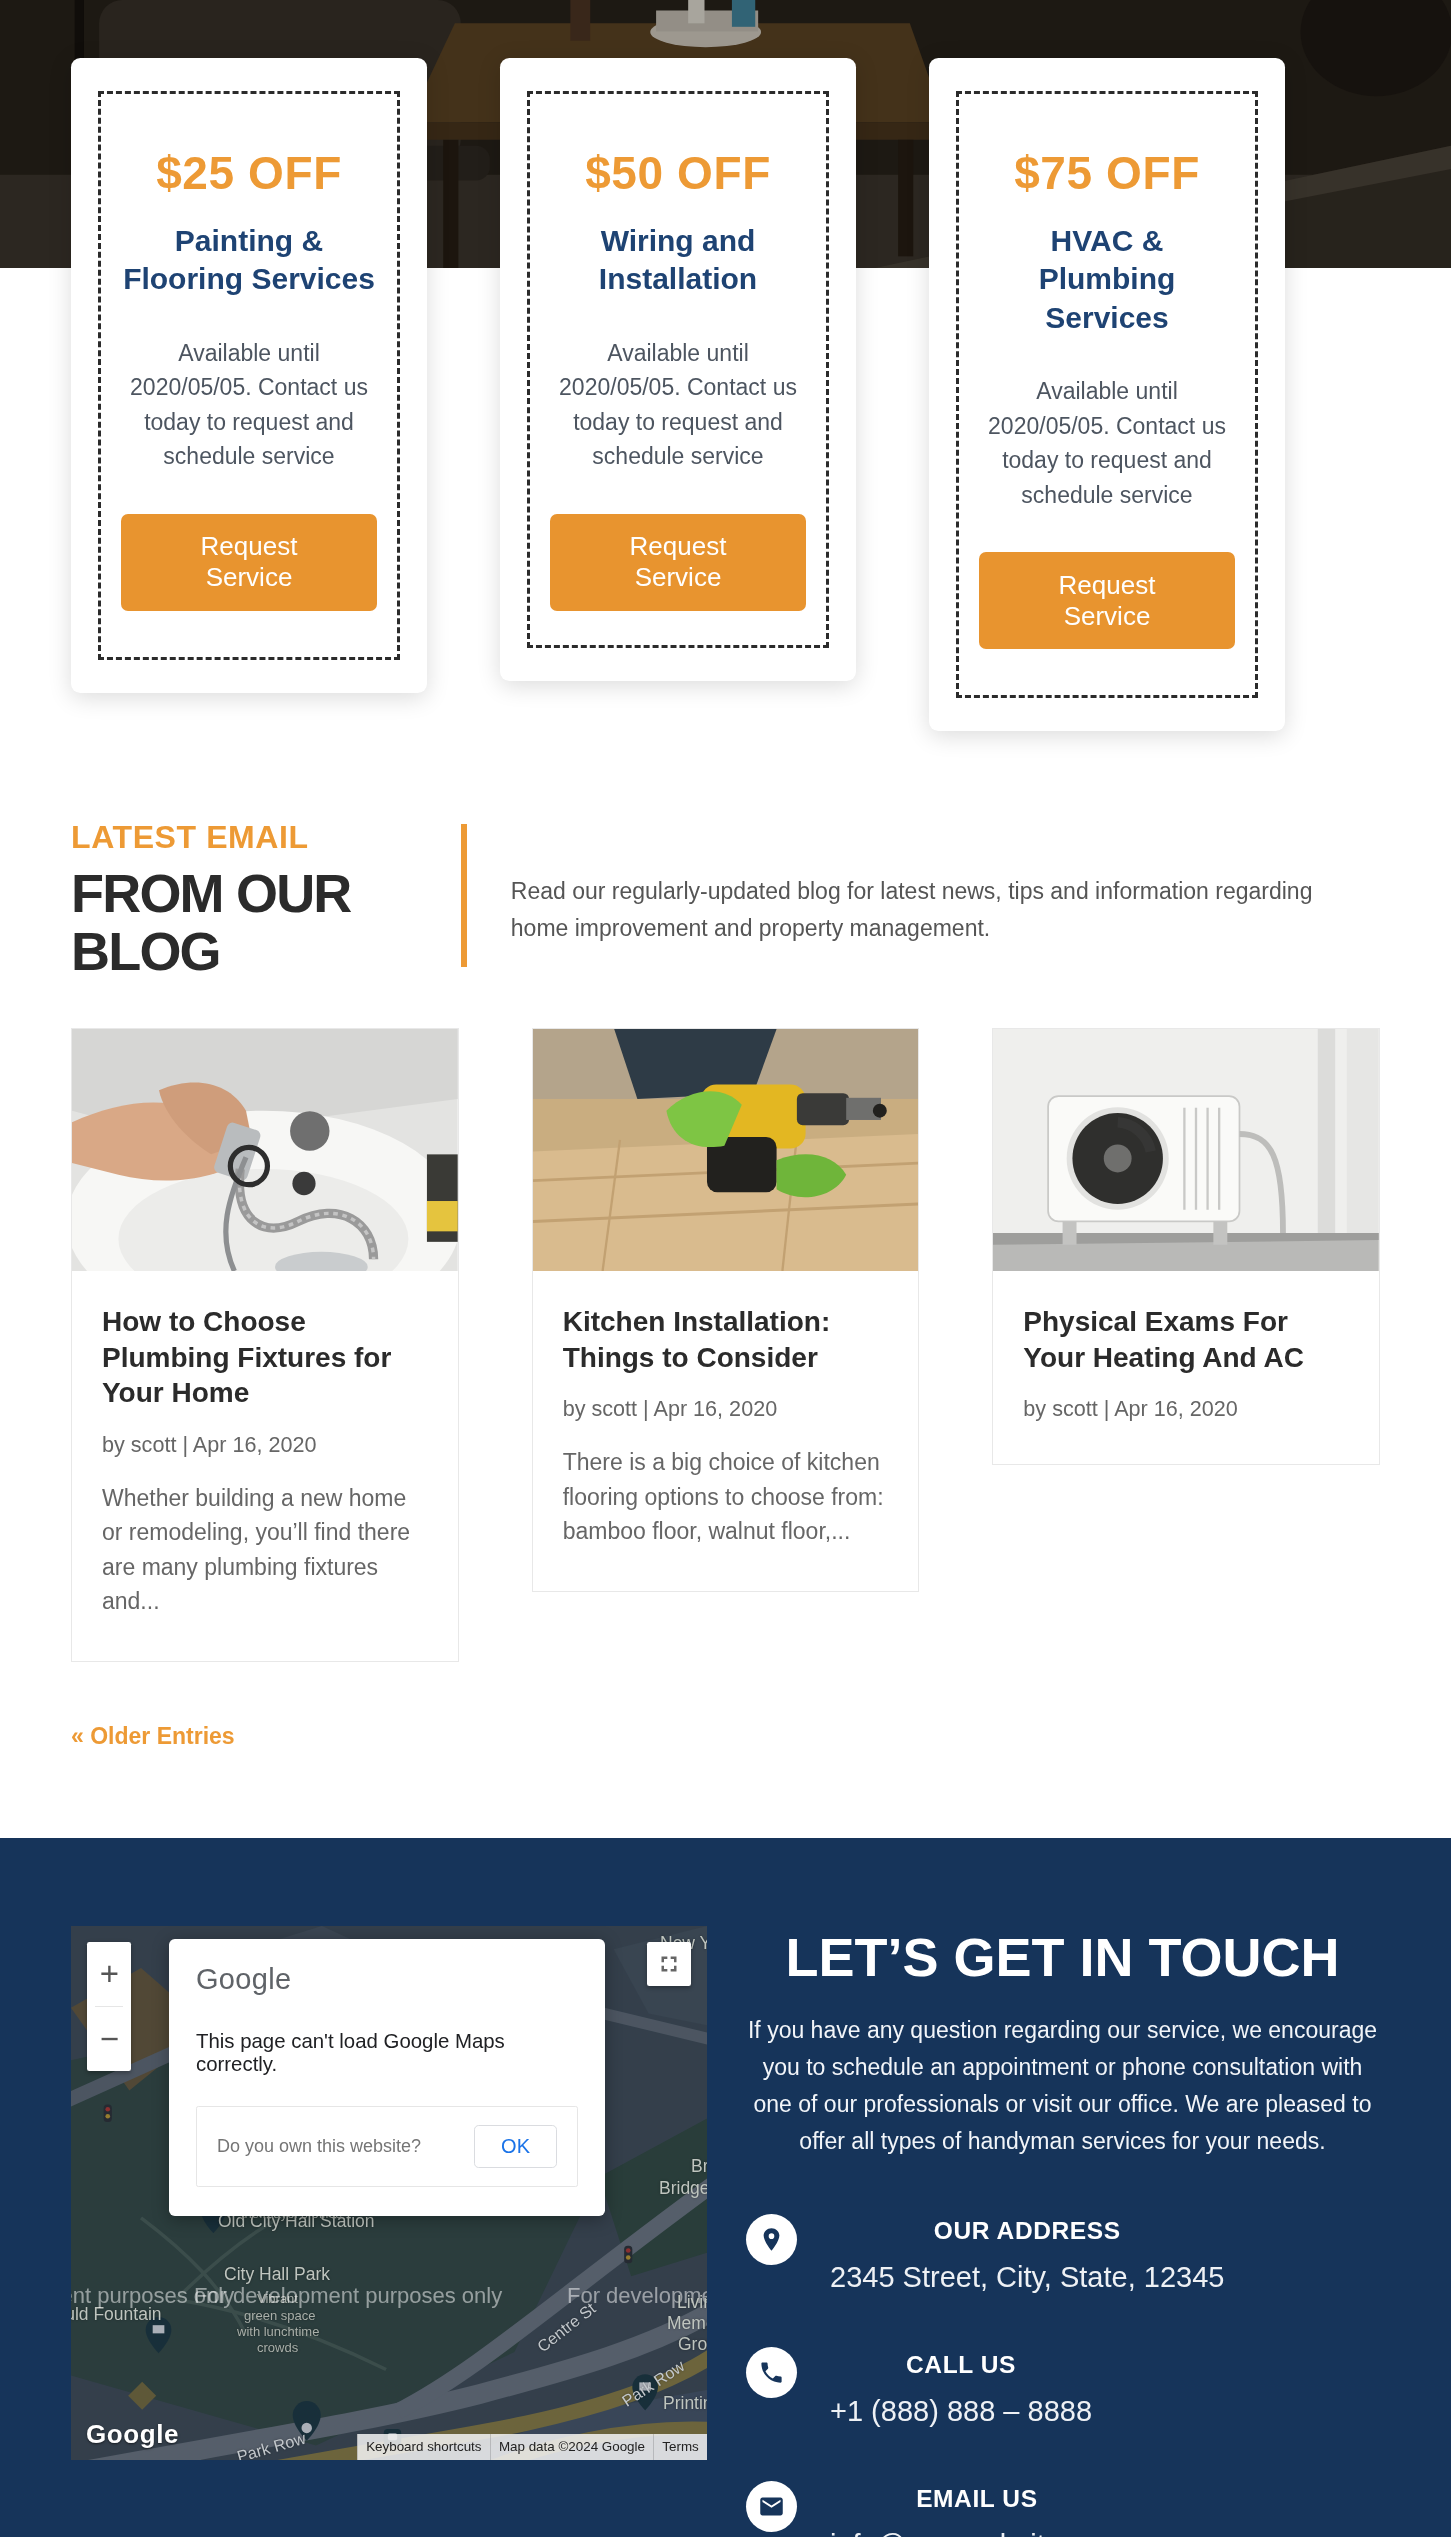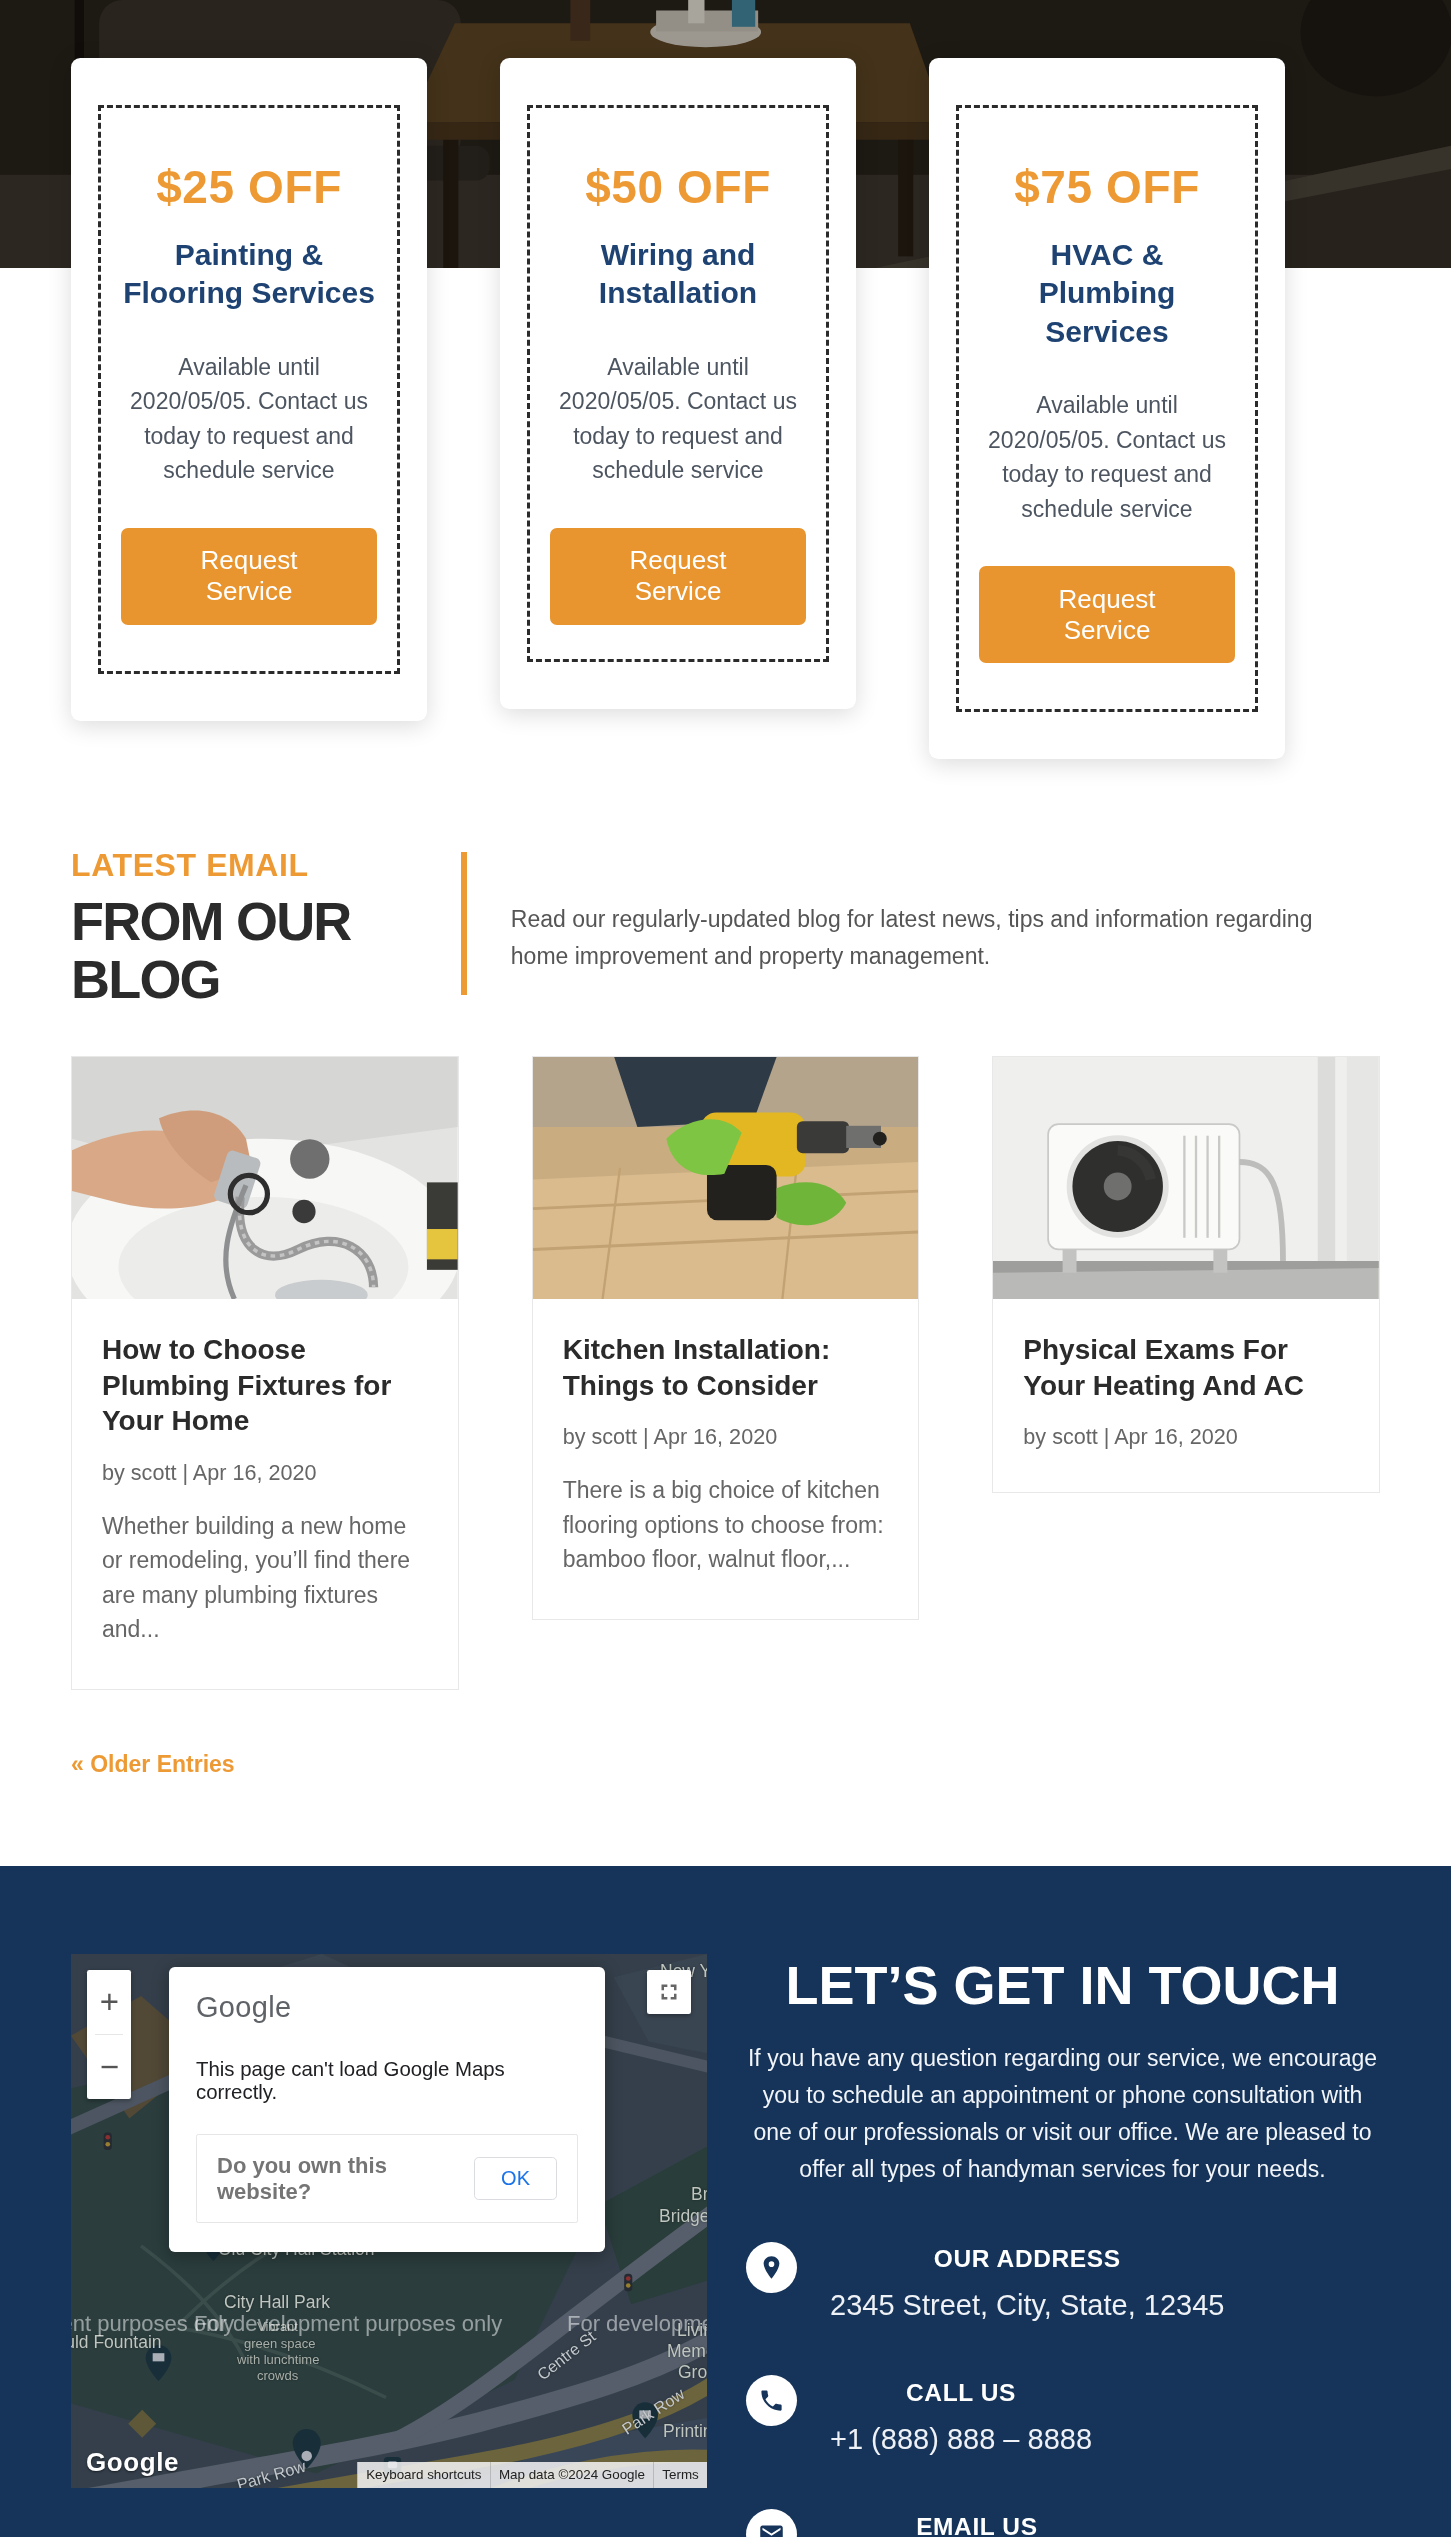--- a/index.html
+++ b/index.html
@@ -7,21 +7,21 @@
   body { width:1451px; color:#666; }
 
   .container { width:1309px; margin:0 auto; }
 
   
   .hero { position:relative; height:268px; overflow:hidden; background:#221d19; }
   .hero svg { position:absolute; inset:0; width:100%; height:100%; display:block; }
 
   
   .coupon-row { position:relative; z-index:5; display:flex; gap:73px; margin-top:-210px; align-items:flex-start; }
-  .coupon-card { width:356px; background:#fff; border-radius:9.3px; box-shadow:0 4.7px 23px rgba(0,0,0,.14); padding:47px 27px; }
+  .coupon-card { width:356px; background:#fff; border-radius:9.3px; box-shadow:0 4.7px 23px rgba(0,0,0,.14); padding:33px 27px; }
   .coupon-inner { border:3.5px dashed #2b2b2b; padding:56px 20px 46px; text-align:center; }
   .coupon-value { font-size:46px; font-weight:bold; color:#ED9A35; letter-spacing:0.6px; line-height:1; }
   .coupon-title { font-size:30px; font-weight:bold; color:#1E4373; line-height:1.28; margin-top:26px; }
   .coupon-desc { font-size:23px; color:#4d5560; line-height:1.5; margin-top:37px; }
   .coupon-btn { display:inline-block; margin-top:40px; background:#E8942F; color:#fff; font-size:26px; border:none; border-radius:7px; padding:17.5px 33px; cursor:pointer; font-family:inherit; }
   .coupon-card.c2 .coupon-inner { padding-bottom:34px; }
 
   
   .blog-section { margin-top:88px; }
   .blog-head { display:flex; }
@@ -47,21 +47,21 @@
   .map-wrap svg.mapbase { position:absolute; inset:0; width:100%; height:100%; }
   .map-label { position:absolute; color:#b6bcb6; font-size:15.8px; white-space:nowrap; text-shadow:0 0 2.3px rgba(0,0,0,.4); }
   .map-label.big { font-size:17.5px; color:#bfc5bf; }
   .map-label.sub { font-size:13px; color:#a9afa9; }
   .map-label.street { color:#c2c7cb; font-size:16.3px; }
   .map-label.wm { color:rgba(255,255,255,.5); font-size:22px; text-shadow:none; }
   .gm-dialog { position:absolute; left:98px; top:13px; width:436px; background:#fff; border-radius:5.8px; box-shadow:0 3.5px 17.5px rgba(0,0,0,.3); padding:24.5px 27px 29px; }
   .gm-brand { color:#5f6368; font-size:29px; letter-spacing:0.3px; }
   .gm-msg { color:#202124; font-size:20.4px; margin-top:34px; }
   .gm-inner { margin-top:30px; border:1.2px solid #e6e6e6; border-radius:2.3px; padding:17.5px 20px; display:flex; align-items:center; justify-content:space-between; }
-  .gm-q { color:#757575; font-size:22px;font-weight:bold; }
+  .gm-q { color:#757575; font-size:18px; }
   .gm-ok { color:#1a73e8; font-size:20px; border:1.2px solid #dadce0; border-radius:4.7px; padding:9.3px 26px; background:#fff; cursor:pointer; font-family:inherit; }
   .gm-zoom { position:absolute; left:16.3px; top:16.3px; width:44px; background:#fff; border-radius:2.3px; box-shadow:0 1.2px 4.7px rgba(0,0,0,.3); text-align:center; }
   .gm-zbtn { font-size:33px; color:#555; height:64px; line-height:63px; cursor:pointer; }
   .gm-zsep { height:1.2px; background:#e6e6e6; margin:0 8.2px; }
   .gm-fs { position:absolute; right:16.3px; top:16.3px; width:44px; height:44px; background:#fff; border-radius:2.3px; box-shadow:0 1.2px 4.7px rgba(0,0,0,.3); display:flex; align-items:center; justify-content:center; cursor:pointer; }
   .gm-logo { position:absolute; left:15px; bottom:9.3px; color:#fff; font-size:26px; font-weight:bold; letter-spacing:0.6px; text-shadow:0 0.6px 2.3px rgba(0,0,0,.55); }
   .gm-attr { position:absolute; right:0; bottom:0; display:flex;padding-left:18px; }
   .gm-attr span { background:rgba(244,244,244,.85); color:#222; font-size:13.4px; padding:5.3px 8.2px; border-left:0.6px solid rgba(0,0,0,.15); }
   .touch-right { padding-left:39px;text-align:center; }
   .touch-title { color:#fff; font-size:54px; font-weight:bold; letter-spacing:0; }

